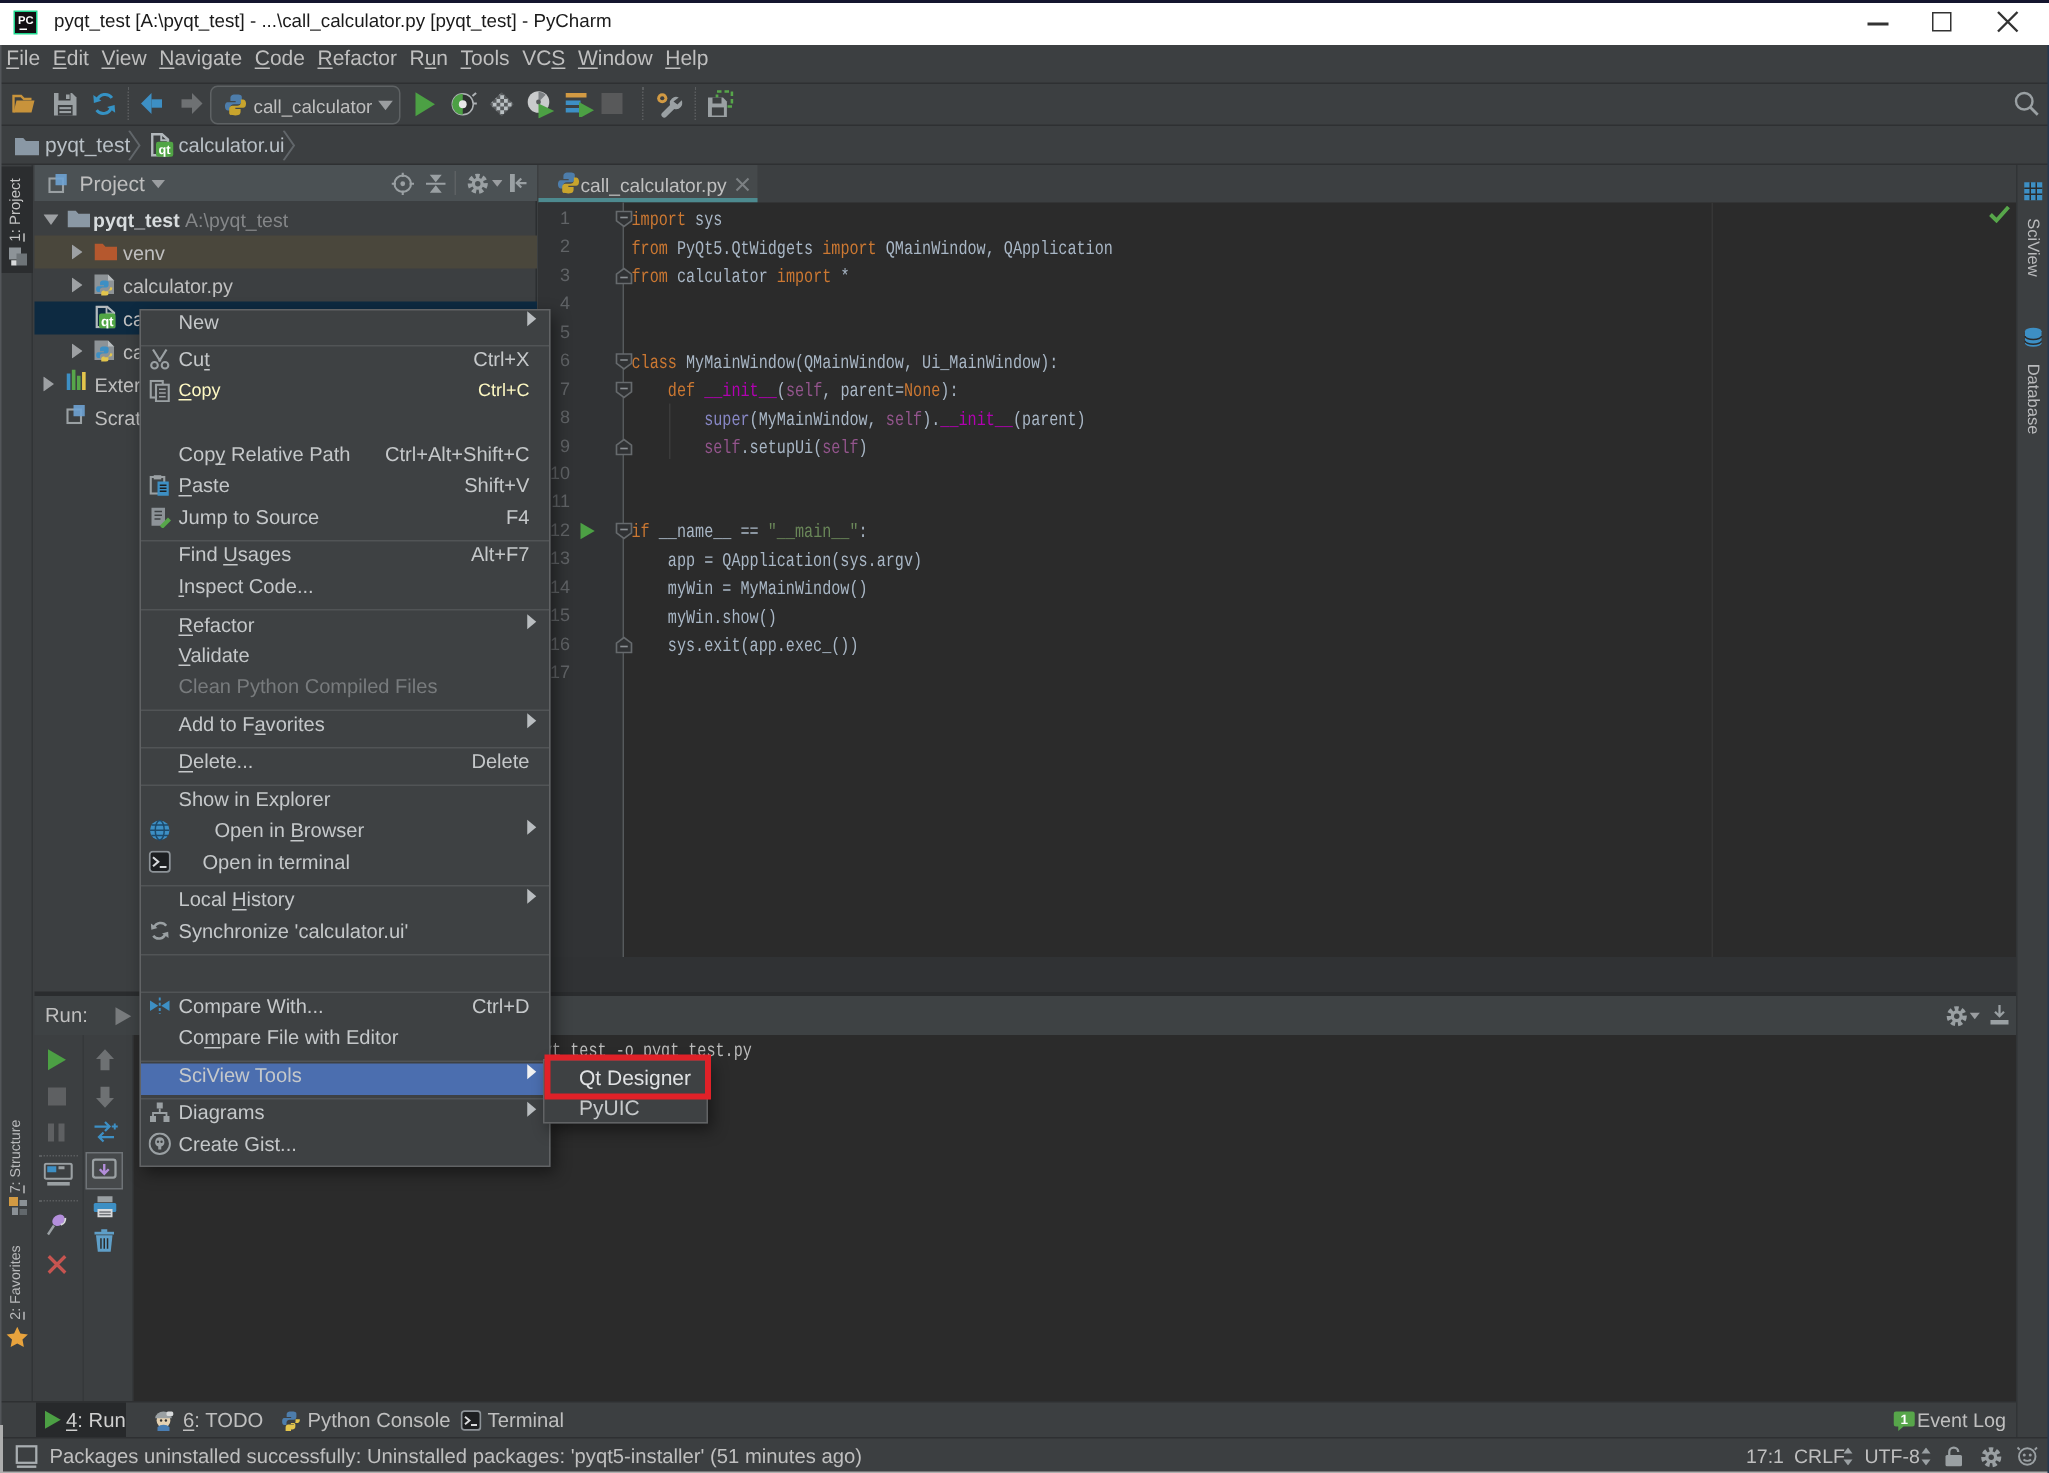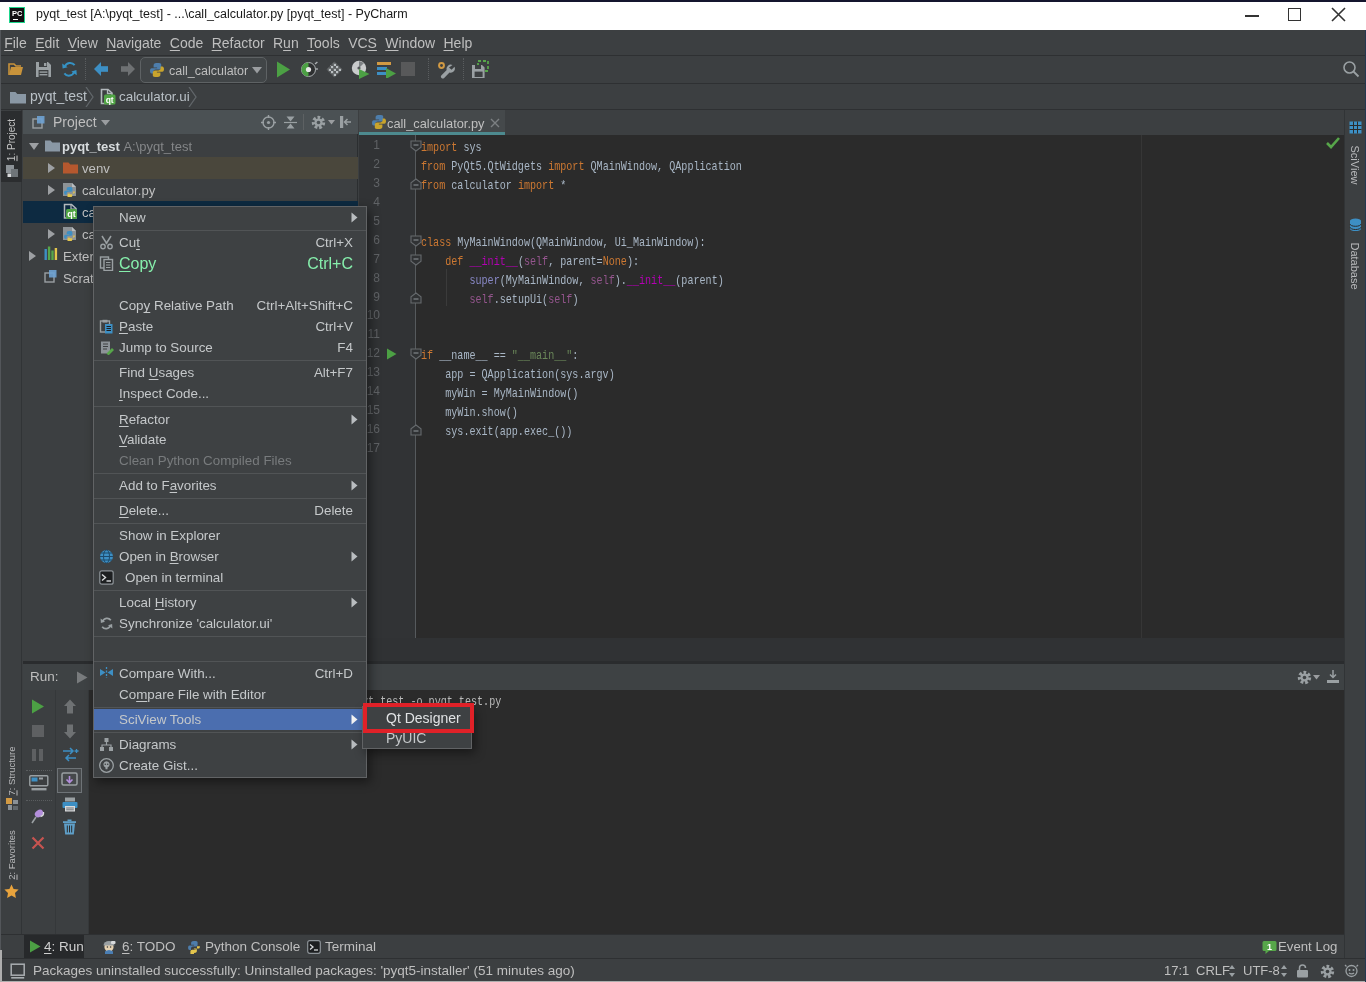--- a/index.html
+++ b/index.html
@@ -5,21 +5,21 @@
 body{width:1366px;height:982px;overflow:hidden;background:#2b2b2b;
   font-family:"Liberation Sans",sans-serif;}
 *{box-sizing:border-box;}
 .abs{position:absolute;}
 #app{position:relative;width:1366px;height:982px;background:#3c3f41;}
 .u{text-decoration:underline;text-underline-offset:2px;}
 .cl{display:inline-block;transform:scaleX(0.776);transform-origin:0 50%;
   font-family:"Liberation Mono",monospace;font-size:13px;white-space:pre;color:#a9b7c6;}
 .k{color:#cc7832;} .sf{color:#94558d;} .mg{color:#b200b2;} .sp{color:#8888c6;}
 .st{color:#6a8759;}
-.row{display:flex;align-items:center;}
+.row{display:flex;}
 svg{display:block;}
 </style></head><body>
 <div id="app">
 
 <div class="abs" style="left:0;top:0;width:1366px;height:30px;background:#ffffff;"></div>
 <div class="abs" style="left:9px;top:7px;width:16px;height:16px;background:#1ed68d;"></div>
 <div class="abs" style="left:10.2px;top:8.2px;width:13.6px;height:13.6px;background:#120f12;"></div>
 <div class="abs" style="left:12px;top:8.5px;color:#fff;font-size:7.5px;font-weight:bold;letter-spacing:0;">PC</div>
 <div class="abs" style="left:12.5px;top:18.5px;width:5.5px;height:1.6px;background:#fff;"></div>
 <div class="abs" style="left:0;top:0;width:1366px;height:1.6px;background:#14152e;"></div>
@@ -520,21 +520,21 @@
       <span style="width:16px;margin-left:5px;height:16px;display:inline-block;">
         <svg width="15" height="15" viewBox="0 0 15 15">
           <path d="M3 1 L8 9 M12 1 L7 9" stroke="#9aa0a3" stroke-width="1.5"></path>
           <circle cx="4" cy="11.5" r="2.2" fill="none" stroke="#9aa0a3" stroke-width="1.4"></circle>
           <circle cx="11" cy="11.5" r="2.2" fill="none" stroke="#9aa0a3" stroke-width="1.4"></circle>
         </svg>
       </span>
       <span style="margin-left:4px;">Cu<span class="u">t</span></span>
       <span style="margin-left:auto;margin-right:13px;">Ctrl+X</span>
     </div>
-    <div class="abs row" style="left:94px;top:253.4px;width:272px;height:21px;font-size:16px;color:#86efac;">
+    <div class="abs row" style="left:94px;top:253.4px;width:272px;height:21px;font-size:12px;color:#fef9c3;">
       <span style="width:16px;margin-left:5px;height:16px;display:inline-block;">
         <svg width="15" height="15" viewBox="0 0 15 15">
           <rect x="1.5" y="1" width="8" height="11" fill="none" stroke="#9aa0a3" stroke-width="1.4"></rect>
           <rect x="5" y="3.5" width="8.5" height="11" fill="#3c3f41" stroke="#9aa0a3" stroke-width="1.4"></rect>
           <path d="M7 6.5 h4.5 M7 9 h4.5 M7 11.5 h4.5" stroke="#9aa0a3" stroke-width="1"></path>
         </svg>
       </span>
       <span style="margin-left:4px;"><span class="u">C</span>opy</span>
       <span style="margin-left:auto;margin-right:13px;">Ctrl+C</span>
     </div>
@@ -546,21 +546,21 @@
     <div class="abs row" style="left:94px;top:316.1px;width:272px;height:21px;font-size:13.4px;color:#c5c8ca;">
       <span style="width:16px;margin-left:5px;height:16px;display:inline-block;">
         <svg width="15" height="15" viewBox="0 0 15 15">
           <rect x="1.5" y="2" width="9" height="11" fill="none" stroke="#9aa0a3" stroke-width="1.4"></rect>
           <rect x="3.5" y="0.8" width="5" height="2.8" fill="#9aa0a3"></rect>
           <rect x="6" y="5" width="7.5" height="9.5" fill="#3d8fc4"></rect>
           <path d="M7.5 7.5 h4.5 M7.5 9.5 h4.5 M7.5 11.5 h4.5" stroke="#1d1f21" stroke-width="1"></path>
         </svg>
       </span>
       <span style="margin-left:4px;"><span class="u">P</span>aste</span>
-      <span style="margin-left:auto;margin-right:13px;">Ctrl+V</span>
+      <span style="margin-left:auto;margin-right:13px;">Shift+V</span>
     </div>
     <div class="abs row" style="left:94px;top:337.2px;width:272px;height:21px;font-size:13.4px;color:#c5c8ca;">
       <span style="width:16px;margin-left:5px;height:16px;display:inline-block;">
         <svg width="15" height="15" viewBox="0 0 15 15">
           <rect x="2" y="1.5" width="9" height="12" fill="#8d9398"></rect>
           <path d="M4 4 h5 M4 6.5 h5 M4 9 h4" stroke="#3e4143" stroke-width="1"></path>
           <path d="M7.5 13.5 L13 8 L15 10 L9.5 15.5 Z" fill="#57a64a"></path>
         </svg>
       </span>
       <span style="margin-left:4px;">Jump to Source</span>
@@ -603,21 +603,21 @@
     </div>
     <div class="abs row" style="left:94px;top:499.6px;width:272px;height:21px;font-size:13.4px;color:#c5c8ca;">
       <span style="width:16px;margin-left:5px;height:16px;display:inline-block;"></span>
       <span style="margin-left:4px;"><span class="u">D</span>elete...</span>
       <span style="margin-left:auto;margin-right:13px;">Delete</span>
     </div>
     <div class="abs row" style="left:94px;top:525.0px;width:272px;height:21px;font-size:13.4px;color:#c5c8ca;">
       <span style="width:16px;margin-left:5px;height:16px;display:inline-block;"></span>
       <span style="margin-left:4px;">Show in Explorer</span>
     </div>
-    <div class="abs row" style="left:94px;top:546.2px;width:272px;height:21px;font-size:13.4px;color:#c5c8ca;">
+    <div class="abs row" style="left:94px;top:546.2px;width:272px;height:21px;font-size:13.4px;color:#c5c8ca;gap:24px;">
       <span style="width:16px;margin-left:5px;height:16px;display:inline-block;">
         <svg width="15" height="15" viewBox="0 0 15 15">
           <circle cx="7.5" cy="7.5" r="6.5" fill="#3d8fc4"></circle>
           <ellipse cx="7.5" cy="7.5" rx="3" ry="6.5" fill="none" stroke="#1d4a6b" stroke-width="1"></ellipse>
           <path d="M1 7.5 h13 M2 4 h11 M2 11 h11" stroke="#1d4a6b" stroke-width="1" fill="none"></path>
         </svg>
       </span>
       <span style="margin-left:4px;">Open in <span class="u">B</span>rowser</span>
       <span style="margin-left:auto;margin-right:8px;">
         <svg width="7" height="11">
@@ -626,21 +626,21 @@
       </span>
     </div>
     <div class="abs row" style="left:94px;top:567.0px;width:272px;height:21px;font-size:13.4px;color:#c5c8ca;">
       <span style="width:16px;margin-left:5px;height:16px;display:inline-block;">
         <svg width="15" height="15" viewBox="0 0 15 15">
           <rect x="0.8" y="0.8" width="13.4" height="13.4" rx="2" fill="#1d1f21" stroke="#8d9398" stroke-width="1.2"></rect>
           <path d="M3 4.5 L6.5 7.5 L3 10.5" fill="none" stroke="#d8dadc" stroke-width="1.4"></path>
           <path d="M7.5 11 h4.5" stroke="#d8dadc" stroke-width="1.4"></path>
         </svg>
       </span>
-      <span style="margin-left:10px;">Open in terminal</span>
+      <span style="margin-left:20px;">Open in terminal</span>
     </div>
     <div class="abs row" style="left:94px;top:613.0px;width:272px;height:21px;font-size:13.4px;color:#c5c8ca;">
       <span style="width:16px;margin-left:5px;height:16px;display:inline-block;">
         <svg width="15" height="15" viewBox="0 0 15 15">
           <path d="M11.8 4.2 a4.6 4.6 0 0 0 -8.1 1.3" fill="none" stroke="#9aa0a3" stroke-width="1.7"></path>
           <path d="M3.2 10.8 a4.6 4.6 0 0 0 8.1 -1.3" fill="none" stroke="#9aa0a3" stroke-width="1.7"></path>
           <path d="M1.6 2.6 L1.9 6.9 L6 5.7 Z" fill="#9aa0a3"></path>
           <path d="M13.4 12.4 L13.1 8.1 L9 9.3 Z" fill="#9aa0a3"></path>
         </svg>
       </span>

